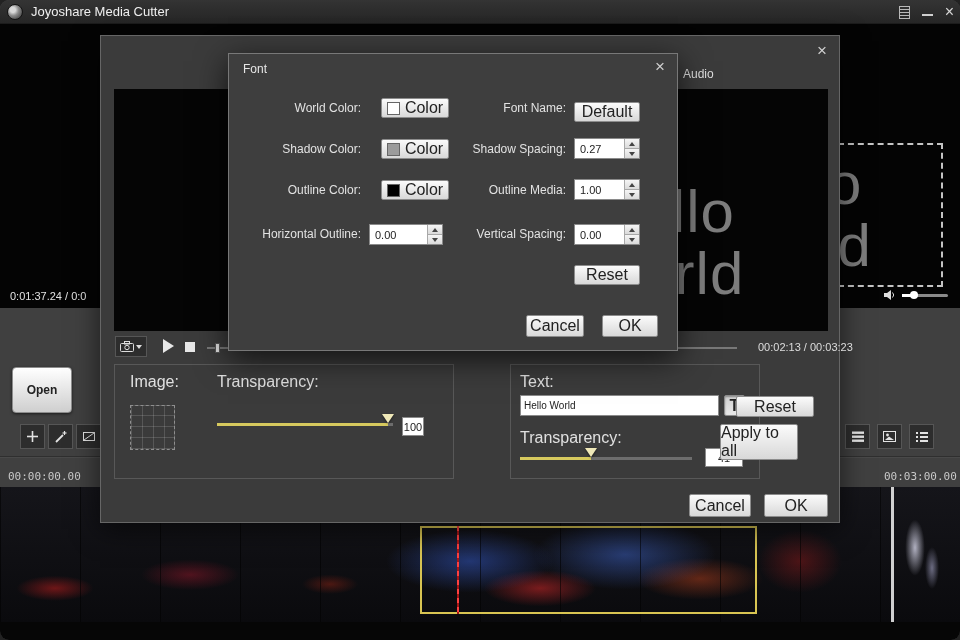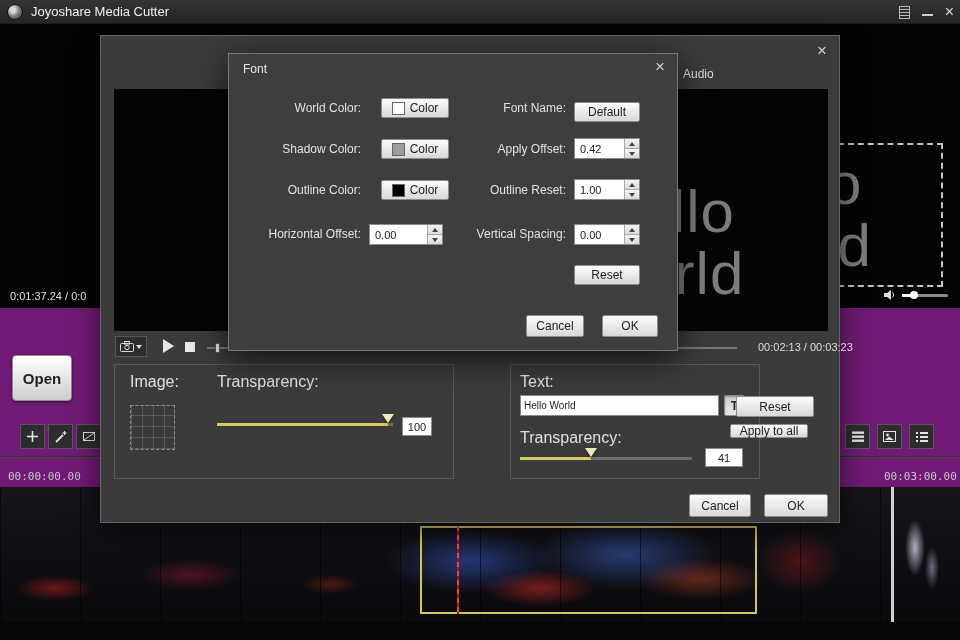--- a/index.html
+++ b/index.html
@@ -1,19 +1,19 @@
 <!DOCTYPE html>
 <html><head>
 <meta charset="utf-8">
 <style>
   * { margin:0; padding:0; box-sizing:border-box; }
   html,body { background:#222; }
   #app {
     position:relative; width:960px; height:640px; overflow:hidden;
-    background:#701a75; font-family:"Liberation Sans",sans-serif;
+    background:#404040; font-family:"Liberation Sans",sans-serif;border-radius:9px;
     -webkit-font-smoothing:antialiased;
   }
   
   .titlebar { position:absolute; top:0; left:0; width:960px; height:24px;
     background:linear-gradient(#343434,#262626); display:flex; align-items:center; z-index:5;
     border-bottom:1px solid #1c1c1c; }
   .app-icon { width:16px; height:16px; border-radius:50%; margin-left:7px;
     background:radial-gradient(circle at 35% 35%, #d8d8d8 0 20%, #8a8a8a 45%, #3a3a3a 90%);
     border:1px solid #141414; }
   .app-title { margin-left:8px; color:#f0f0f0; font-size:13px; }
@@ -26,24 +26,24 @@
   .preview { position:absolute; top:24px; left:0; width:960px; height:284px; background:#040404; overflow:hidden; }
   .wm-box { position:absolute; left:640px; top:119px; width:303px; height:144px;
     border:2px dashed #c4c4c4; display:flex; flex-direction:column; align-items:center; justify-content:center; }
   .wm-line { font-size:60px; line-height:62px; color:#7d7d7d; letter-spacing:1px; }
   .preview-time { position:absolute; left:10px; bottom:6px; color:#e2e2e2; font-size:11px; }
   .volume { position:absolute; right:12px; bottom:7px; display:flex; align-items:center; gap:5px; }
   .vol-track { position:relative; width:46px; height:3px; background:#8a8a8a; border-radius:2px; }
   .vol-fill { position:absolute; left:0; top:0; height:3px; width:22%; background:#ffffff; }
   .vol-handle { position:absolute; left:18%; top:-3px; width:8px; height:8px; border-radius:50%; background:#ffffff; }
   
-  .big-btn { position:absolute; top:355px; height:46px; border-radius:4px;
+  .big-btn { position:absolute; top:367px; height:46px; border-radius:4px;
     background:linear-gradient(#ffffff,#cfcfcf); border:1px solid #8d8d8d;
     box-shadow:0 1px 3px rgba(0,0,0,.55), inset 0 1px 0 #fff;
-    color:#222; font-size:15px; font-weight:bold; display:flex; align-items:center; justify-content:center; }
+    color:#222; font-size:12px; font-weight:bold; display:flex; align-items:center; justify-content:center; }
   .open-btn { left:12px; width:60px; }
   .start-btn { left:888px; width:59px; }
   .tool-btn { position:absolute; top:424px; width:25px; height:25px; background:#2d2d2d;
     border:1px solid #565656; display:flex; align-items:center; justify-content:center; }
   .hr-groove { position:absolute; left:0; top:456px; width:960px; height:2px;
     border-top:1px solid #2f2f2f; border-bottom:1px solid #494949; }
   .tl-label { position:absolute; top:470px; color:#c9c9c9; font-size:11px;
     font-family:"DejaVu Sans Mono",monospace; }
   
   .timeline { position:absolute; left:0; top:487px; width:960px; height:135px;
@@ -61,21 +61,21 @@
       radial-gradient(10px 30px at 932px 60%,  rgba(200,200,240,.50), transparent 70%),
       linear-gradient(180deg,#15151a 0%, #0a0a0d 100%); }
   .tl-bright { position:absolute; left:891px; top:487px; width:3px; height:135px; background:rgba(242,242,242,.85); }
   .selection { position:absolute; left:420px; top:526px; width:337px; height:88px;
     border:2px solid #d8c452; z-index:2; }
   .playhead { position:absolute; left:457px; top:526px; width:2px; height:88px; z-index:2;
     background:repeating-linear-gradient(180deg,#ff4040 0 5px,#a81616 5px 9px); }
   .bottom-bar { position:absolute; left:0; top:622px; width:960px; height:18px; background:#060606; }
   
   .btn-light { background:linear-gradient(#fbfbfb,#d8d8d8); border:1px solid #8c8c8c; border-radius:2px;
-    color:#222; font-size:12px; display:flex; align-items:center; justify-content:center; }
+    color:#222; font-size:16px; display:flex; align-items:center; justify-content:center; }
   .btn-pressed { background:linear-gradient(#d0d0d0,#e8e8e8); box-shadow:inset 0 1px 2px rgba(0,0,0,.35); }
   .val-box { background:#fff; border:1px solid #8a8a8a; color:#222; font-size:11px;
     display:flex; align-items:center; justify-content:center; }
   .lbl { color:#e0e0e0; font-size:16px; }
   .slider { position:absolute; height:3px; background:#6d6d6d; }
   .slider .fill { position:absolute; left:0; top:0; height:3px; background:#d6c95e; }
   .tri-handle { position:absolute; top:-9px; width:0; height:0;
     border-left:6px solid transparent; border-right:6px solid transparent; border-top:9px solid #efe8b8;
     filter:drop-shadow(0 1px 1px rgba(0,0,0,.5)); }
   
@@ -249,38 +249,38 @@
     </div>
 
     <div class="panel panel-image">
       <div class="lbl" style="position:absolute;left:15px;top:8px">Image:</div>
       <div class="img-ph"></div>
       <div class="lbl" style="position:absolute;left:102px;top:8px">Transparency:</div>
       <div class="slider" style="left:102px;top:58px;width:176px">
         <div class="fill" style="width:97%"></div>
         <div class="tri-handle" style="left:calc(97% - 6px)"></div>
       </div>
-      <div class="val-box" style="position:absolute;left:287px;top:52px;width:30px;height:19px">100</div>
+      <div class="val-box" style="position:absolute;left:287px;top:52px;width:22px;height:19px">100</div>
     </div>
 
     <div class="panel panel-text">
       <div class="lbl" style="position:absolute;left:9px;top:8px">Text:</div>
       <input class="txt-input" value="Hello World" style="">
       <div class="btn-light btn-pressed t-btn">T</div>
       <div class="lbl" style="position:absolute;left:9px;top:64px">Transparency:</div>
       <div class="slider" style="left:9px;top:92px;width:172px">
         <div class="fill" style="width:41%"></div>
         <div class="tri-handle" style="left:calc(41% - 6px)"></div>
       </div>
       <div class="val-box" style="position:absolute;left:194px;top:83px;width:38px;height:19px">41</div>
     </div>
 
     <div class="panel panel-actions">
       <div class="btn-light" style="position:absolute;left:22px;top:32px;width:78px;height:21px">Reset</div>
-      <div class="btn-light" style="position:absolute;left:16px;top:60px;width:78px;height:14px">Apply to all</div>
+      <div class="btn-light" style="position:absolute;left:6px;top:60px;width:78px;height:36px">Apply to all</div>
     </div>
 
     <div class="btn-light mid-cancel">Cancel</div>
     <div class="btn-light mid-ok">OK</div>
   </div>
 
   <div class="dlg-font">
     <div class="font-title">Font</div>
     <div class="close-x">×</div>
 
@@ -290,44 +290,44 @@
       <span>Color</span>
     </div>
     <div class="flabel fl-right" style="top:44px">Font Name:</div>
     <div class="btn-light" style="position:absolute;left:345px;top:48px;width:66px;height:20px">Default</div>
 
     <div class="flabel fl-left" style="top:85px">Shadow Color:</div>
     <div class="btn-light color-btn" style="top:85px">
       <span class="swatch" style="background: rgb(156, 156, 156);"></span>
       <span>Color</span>
     </div>
-    <div class="flabel fl-right" style="top:85px">Apply Offset:</div>
+    <div class="flabel fl-right" style="top:85px">Shadow Spacing:</div>
     <div class="spinner" style="left:345px;top:84px">
-      <div class="spin-val">0.42</div>
+      <div class="spin-val">0.27</div>
       <div class="spin-arrows">
           <div class="spin-up"></div>
           <div class="spin-down"></div>
         </div>
     </div>
 
     <div class="flabel fl-left" style="top:126px">Outline Color:</div>
     <div class="btn-light color-btn" style="top:126px">
       <span class="swatch" style="background: rgb(0, 0, 0);"></span>
       <span>Color</span>
     </div>
-    <div class="flabel fl-right" style="top:126px">Outline Reset:</div>
+    <div class="flabel fl-right" style="top:126px">Outline Media:</div>
     <div class="spinner" style="left:345px;top:125px">
       <div class="spin-val">1.00</div>
       <div class="spin-arrows">
           <div class="spin-up"></div>
           <div class="spin-down"></div>
         </div>
     </div>
 
-    <div class="flabel fl-left" style="top:170px">Horizontal Offset:</div>
+    <div class="flabel fl-left" style="top:170px">Horizontal Outline:</div>
     <div class="spinner" style="left:140px;top:170px;width:74px">
       <div class="spin-val">0.00</div>
       <div class="spin-arrows">
           <div class="spin-up"></div>
           <div class="spin-down"></div>
         </div>
     </div>
     <div class="flabel fl-right" style="top:170px">Vertical Spacing:</div>
     <div class="spinner" style="left:345px;top:170px">
       <div class="spin-val">0.00</div>

